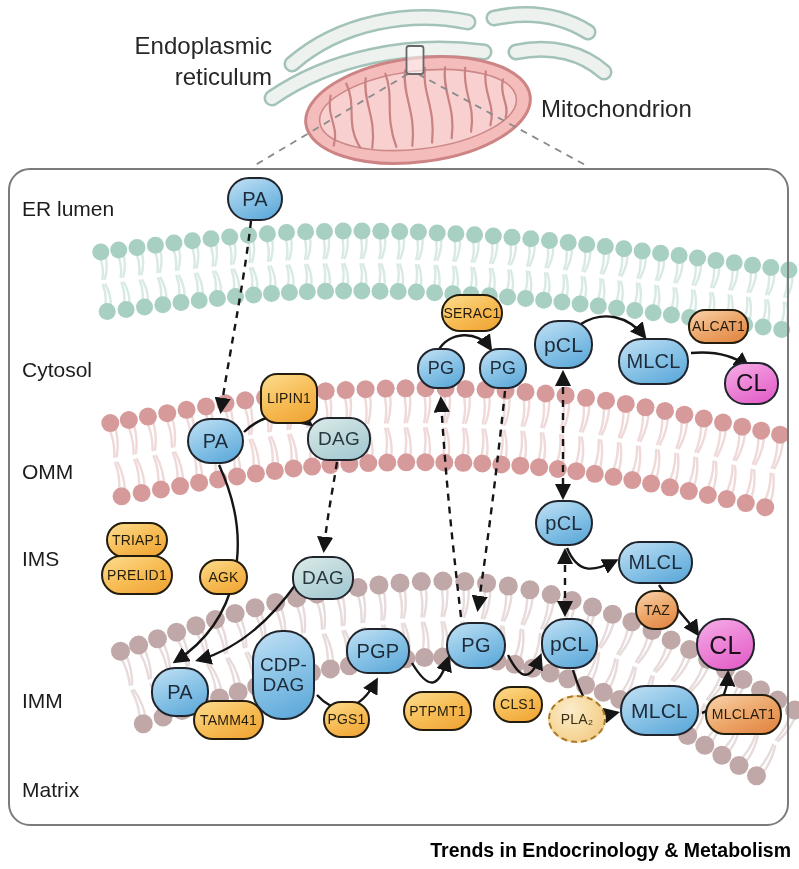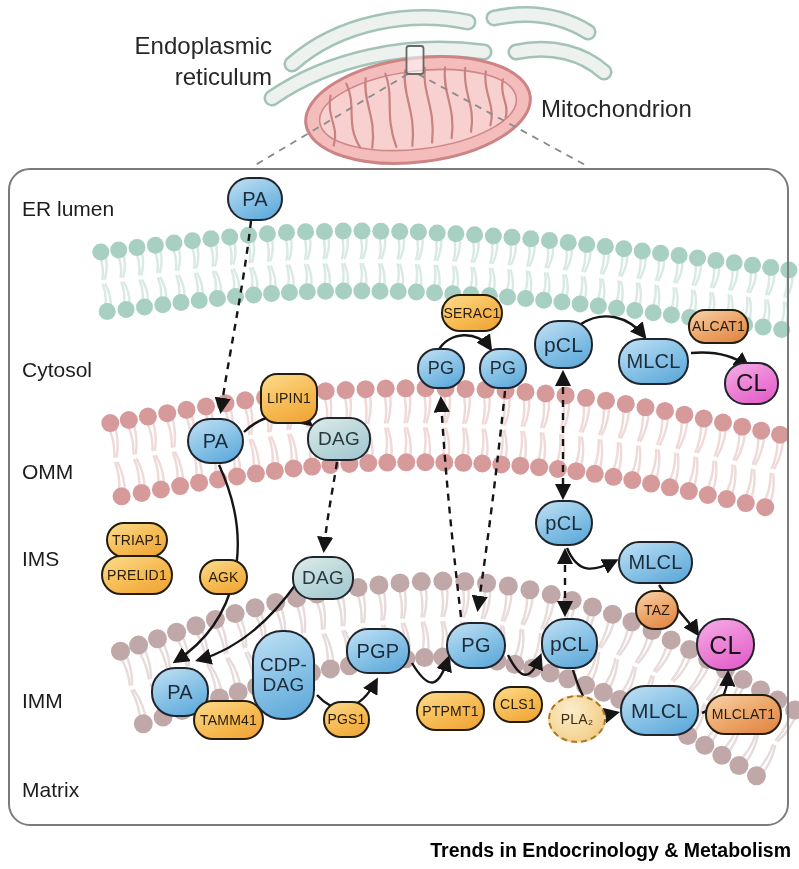--- a/index.html
+++ b/index.html
@@ -351,21 +351,21 @@
       <div class="node k-enzyme" style="left: 106px; top: 522px; width: 62px; height: 36px; border-radius: 18px; font-size: 14px;">TRIAP1</div>
       <div class="node k-enzyme" style="left: 101px; top: 555px; width: 72px; height: 40px; border-radius: 20px; font-size: 14px;">PRELID1</div>
       <div class="node k-enzyme" style="left: 199px; top: 559px; width: 49px; height: 36px; border-radius: 18px; font-size: 14px;">AGK</div>
       <div class="node k-dag" style="left: 292px; top: 556px; width: 62px; height: 44px; border-radius: 21px; font-size: 19px;">DAG</div>
       <div class="node k-lipid" style="left: 151px; top: 667px; width: 58px; height: 50px; border-radius: 24px; font-size: 20px;">PA</div>
       <div class="node k-enzyme" style="left: 193px; top: 700px; width: 71px; height: 40px; border-radius: 20px; font-size: 14px;">TAMM41</div>
       <div class="node k-lipid" style="left: 252px; top: 630px; width: 63px; height: 90px; border-radius: 30px; font-size: 19px;">CDP-
 DAG</div>
       <div class="node k-enzyme" style="left: 323px; top: 701px; width: 47px; height: 37px; border-radius: 18px; font-size: 14px;">PGS1</div>
       <div class="node k-lipid" style="left: 346px; top: 628px; width: 64px; height: 46px; border-radius: 22px; font-size: 20px;">PGP</div>
-      <div class="node k-enzyme" style="left: 403px; top: 691px; width: 69px; height: 40px; border-radius: 20px; font-size: 14px; margin-left: 13px;">PTPMT1</div>
+      <div class="node k-enzyme" style="left: 403px; top: 691px; width: 69px; height: 40px; border-radius: 20px; font-size: 14px;">PTPMT1</div>
       <div class="node k-lipid" style="left: 446px; top: 622px; width: 60px; height: 47px; border-radius: 23px; font-size: 20px;">PG</div>
       <div class="node k-enzyme" style="left: 493px; top: 686px; width: 50px; height: 37px; border-radius: 18px; font-size: 14px;">CLS1</div>
       <div class="node k-lipid" style="left: 541px; top: 618px; width: 57px; height: 51px; border-radius: 24px; font-size: 21px;">pCL</div>
       <div class="node k-pla" style="left: 548px; top: 695px; width: 58px; height: 48px; border-radius: 50%; font-size: 14px;">PLA₂</div>
       <div class="node k-lipid" style="left: 620px; top: 685px; width: 79px; height: 51px; border-radius: 25px; font-size: 21px;">MLCL</div>
       <div class="node k-acyl" style="left: 705px; top: 694px; width: 77px; height: 41px; border-radius: 20px; font-size: 14px;">MLCLAT1</div>
       <div class="node k-cl" style="left: 696px; top: 618px; width: 59px; height: 53px; border-radius: 26px; font-size: 25px;">CL</div>
       <div class="node k-acyl" style="left: 635px; top: 590px; width: 44px; height: 40px; border-radius: 20px; font-size: 14px;">TAZ</div>
       <div class="node k-lipid" style="left: 535px; top: 500px; width: 58px; height: 46px; border-radius: 23px; font-size: 20px;">pCL</div>
       <div class="node k-lipid" style="left: 618px; top: 541px; width: 75px; height: 43px; border-radius: 21px; font-size: 20px;">MLCL</div>

